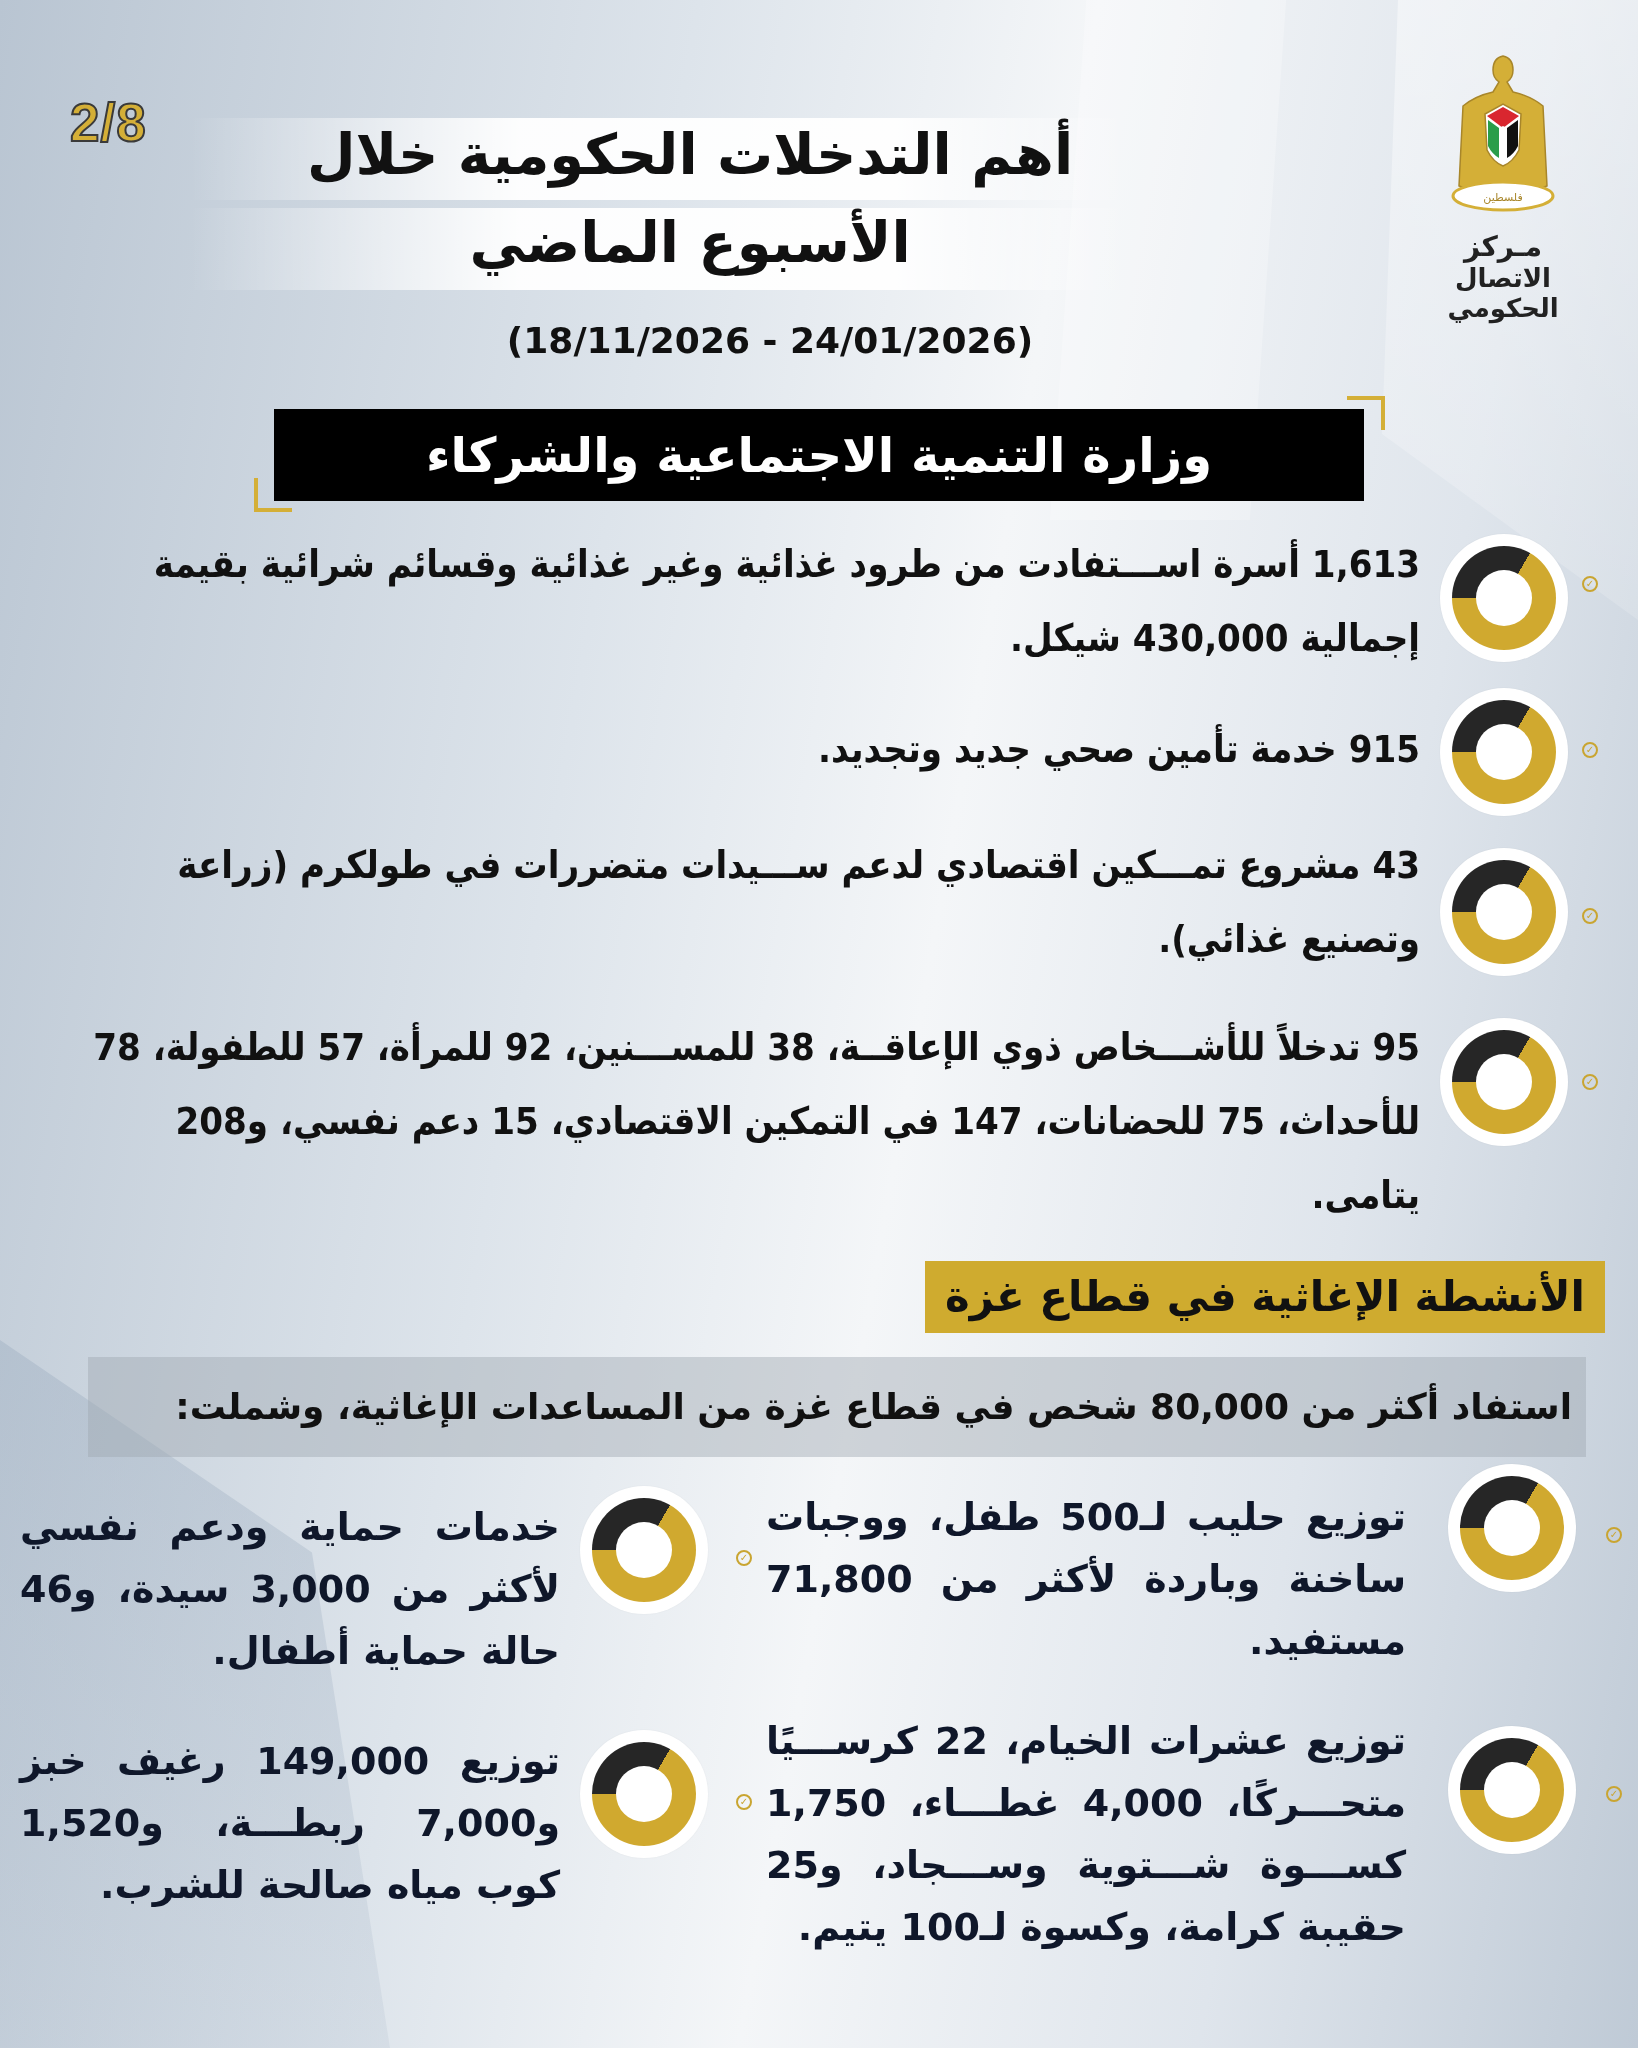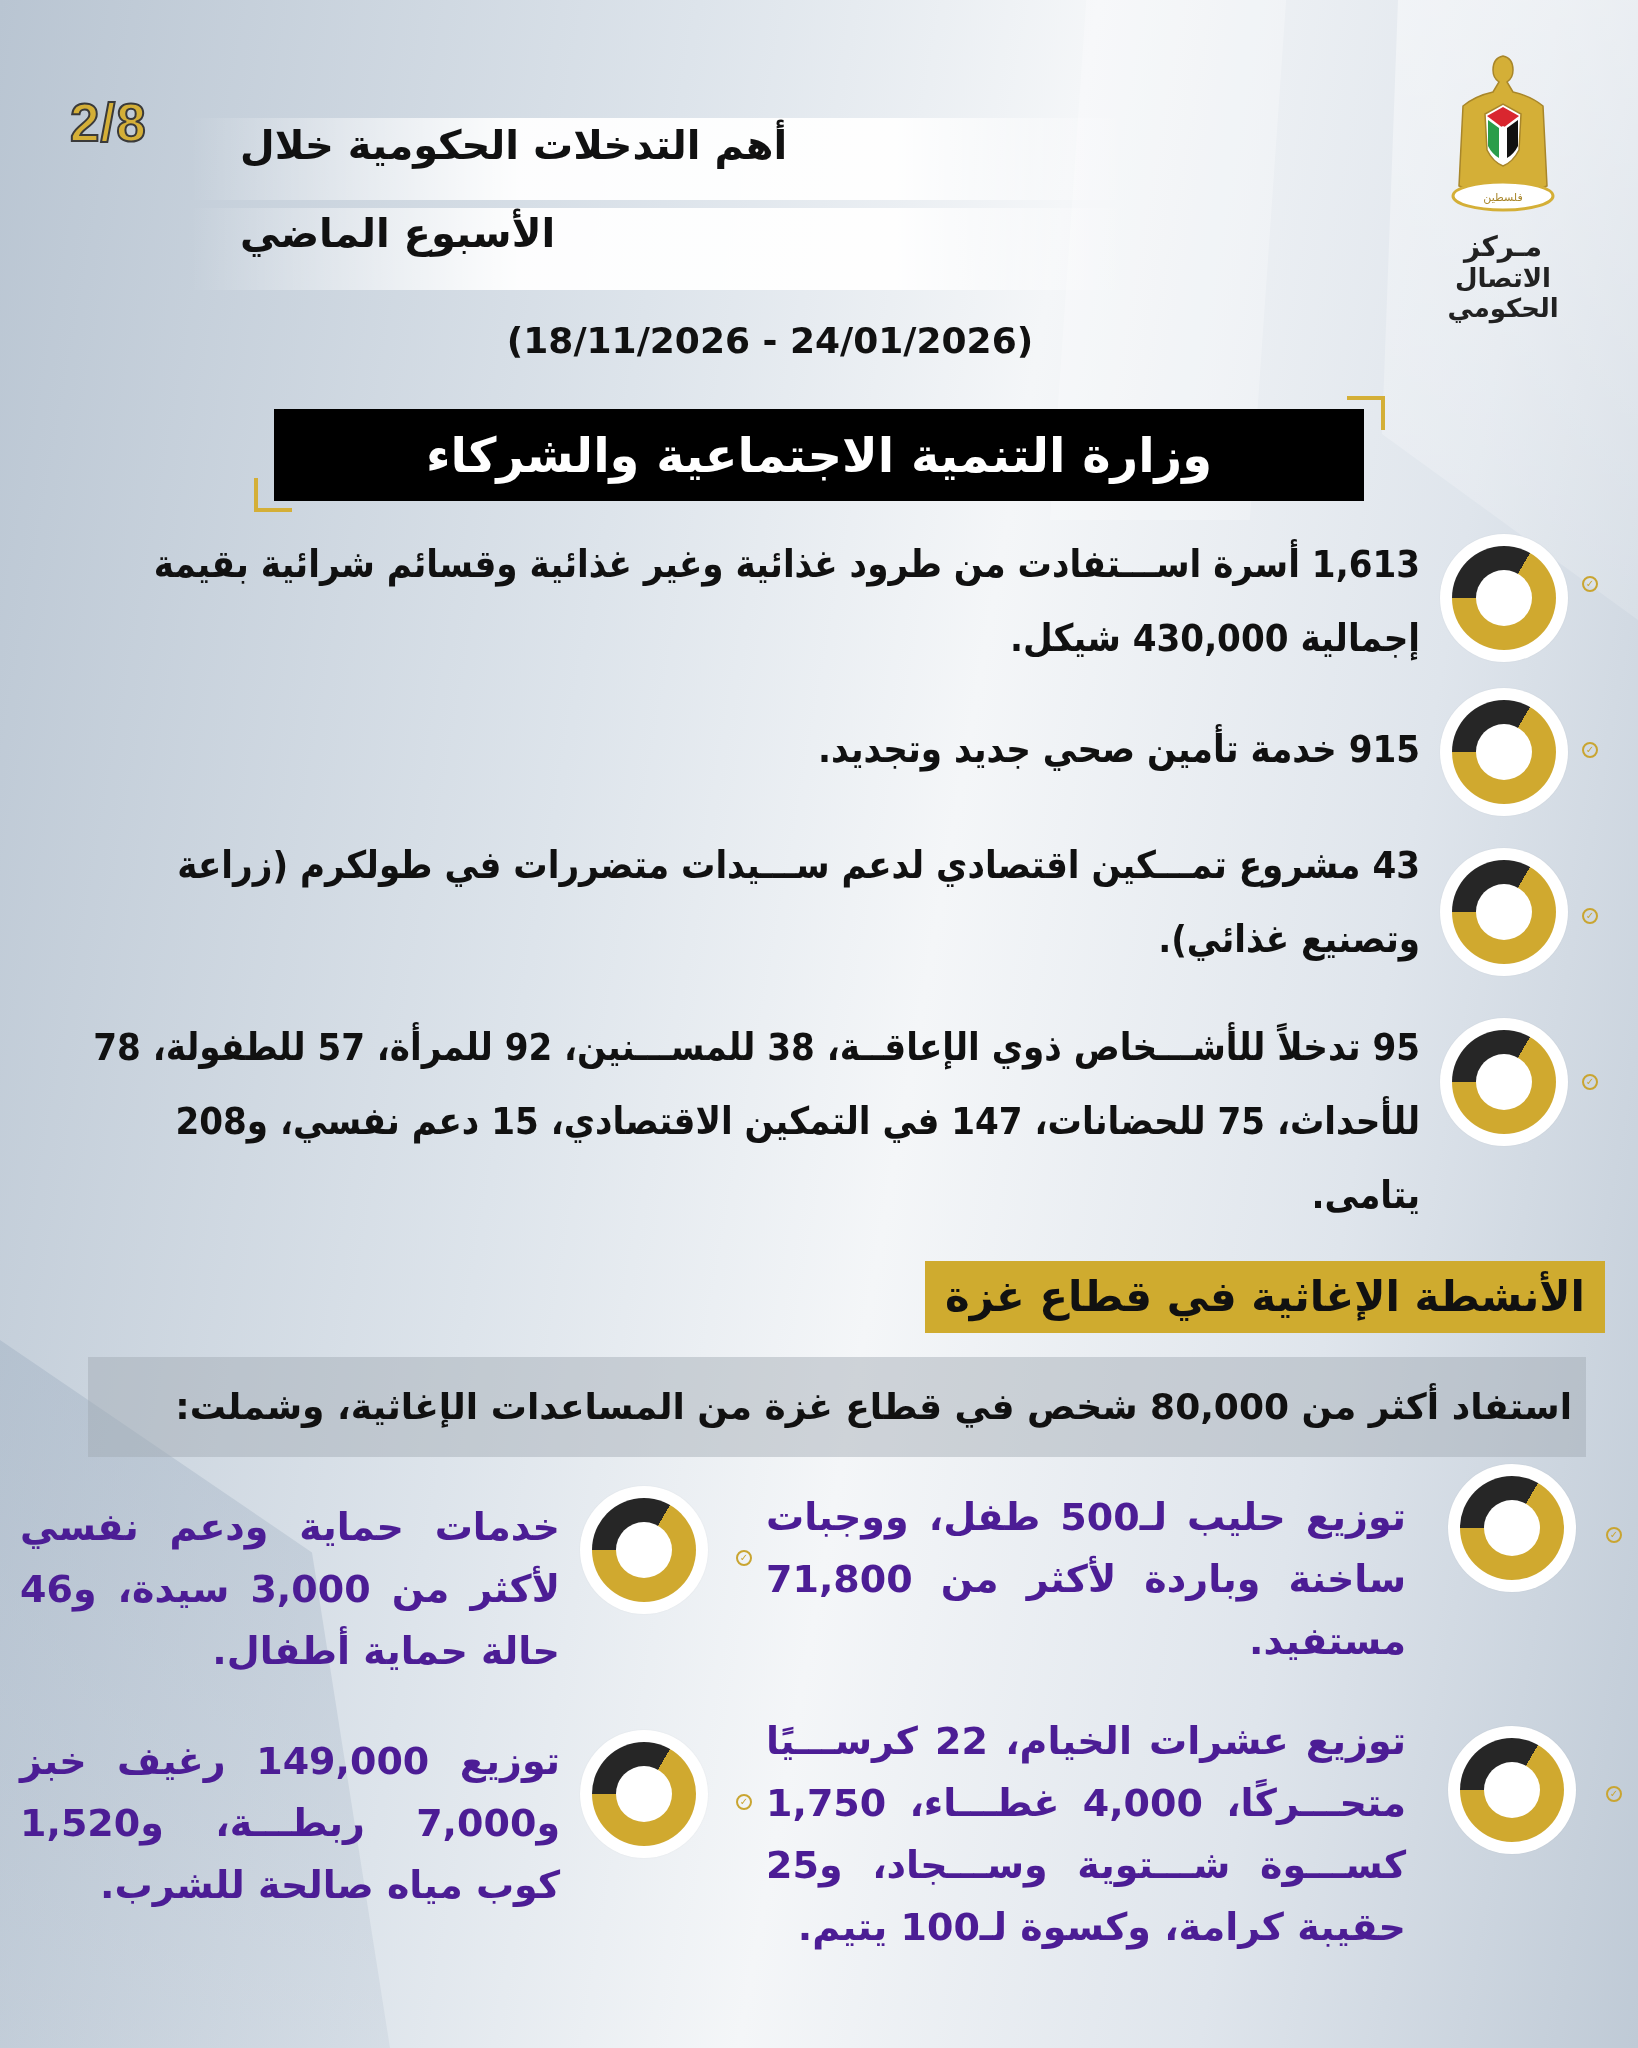--- a/index.html
+++ b/index.html
@@ -36,23 +36,23 @@
     letter-spacing: 1px;
   }
   .title-band {
     position: absolute; left: 190px; width: 940px; height: 82px;
     background: linear-gradient(90deg, rgba(255,255,255,0) 0%, rgba(255,255,255,0.95) 35%, rgba(255,255,255,0.95) 75%, rgba(255,255,255,0) 100%);
   }
   .title-band.b1 { top: 118px; }
   .title-band.b2 { top: 208px; }
   .title-line {
     position: absolute; width: 900px; left: 240px;
-    text-align: left; direction: rtl;
+    text-align: center; direction: rtl;
     font-family: "DejaVu Sans", sans-serif; font-weight: 700;
-    font-size: 40px; color: #111;
+    font-size: 56px; color: #111;
   }
   .title-line.l1 { top: 122px; }
   .title-line.l2 { top: 210px; }
   .date-range {
     position: absolute; left: 400px; width: 740px; top: 320px;
     text-align: center; font-family: "DejaVu Sans", sans-serif; font-weight: 700;
     font-size: 36px; color: #111; direction: ltr;
   }
 
   .logo { position: absolute; right: 40px; top: 50px; width: 190px; text-align: center; }
@@ -98,21 +98,21 @@
     background: #cfab2f; direction: rtl; text-align: center;
     font-family: "DejaVu Sans", sans-serif; font-weight: 700; font-size: 42px; line-height: 72px; color: #111;
   }
   .gaza-sub {
     position: absolute; left: 88px; top: 1357px; width: 1498px; height: 100px;
     background: rgba(160,168,178,0.45); direction: rtl; text-align: right; padding-right: 14px;
     font-family: "DejaVu Sans", sans-serif; font-weight: 700; font-size: 36px; line-height: 100px; color: #111;
     letter-spacing: -0.5px;
   }
   .g-text {
-    font-family: "DejaVu Sans", sans-serif; font-weight: 700; font-size: 38px; line-height: 62px; color: #4c1d95;
+    font-family: "DejaVu Sans", sans-serif; font-weight: 700; font-size: 38px; line-height: 62px; color: #0f172a;
     text-align: justify; text-align-last: right; direction: rtl;
   }
 </style>
 </head>
 <body>
 
 <div class="bg-shape s1"></div>
 <div class="bg-shape s2"></div>
 <div class="bg-shape s3"></div>
 

